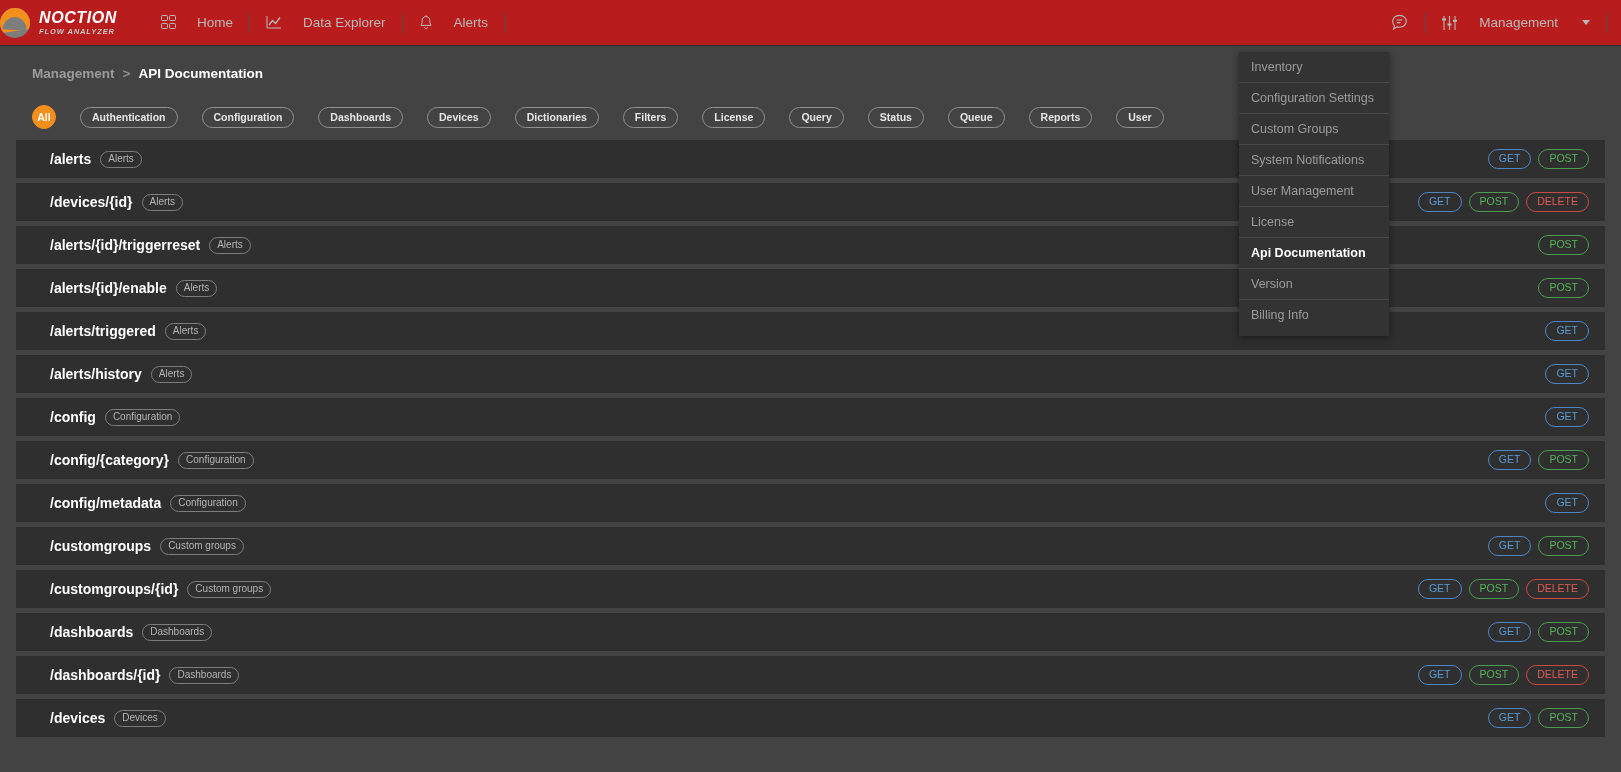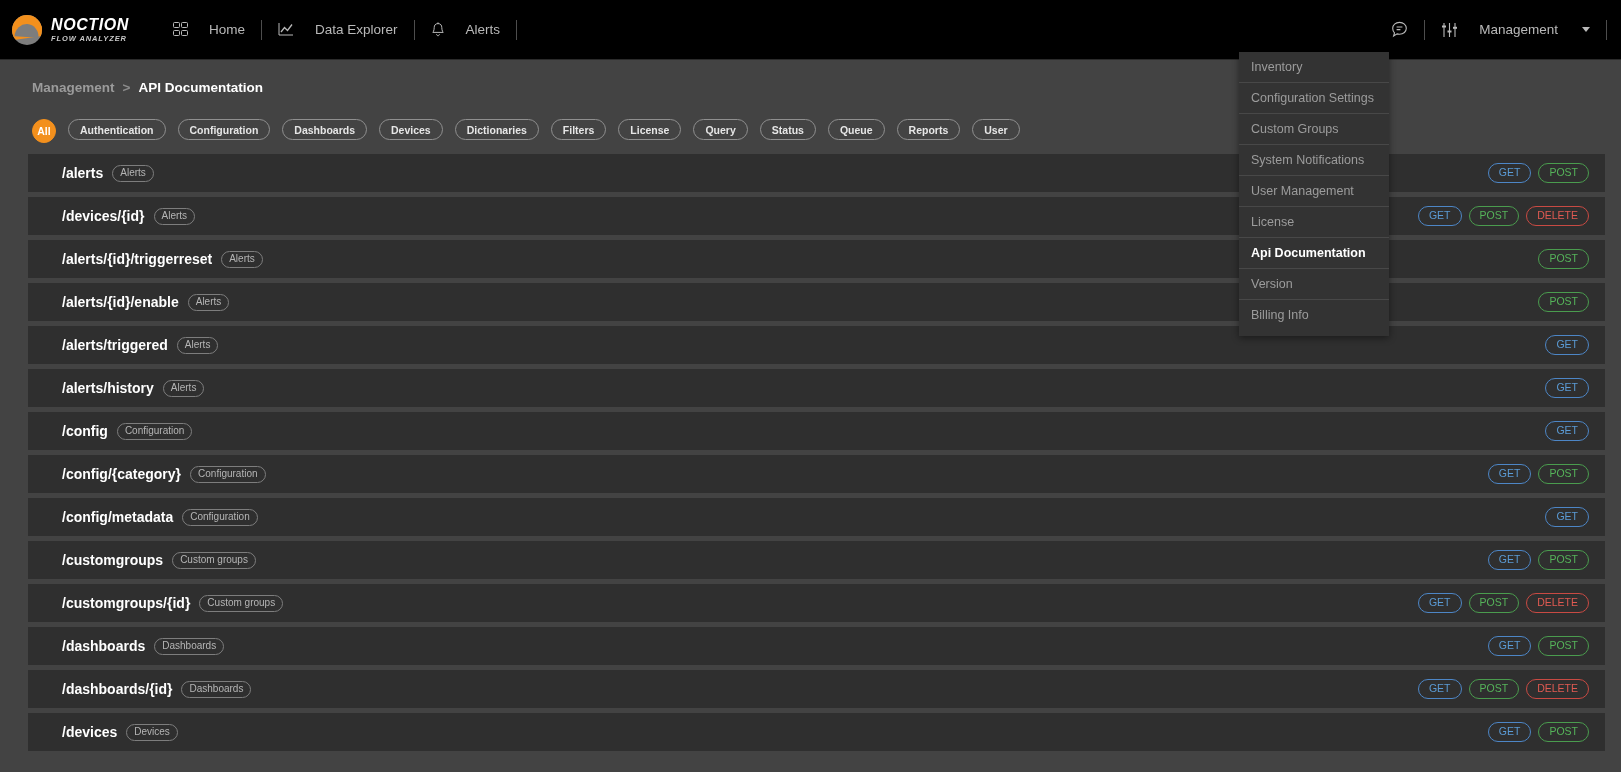--- a/index.html
+++ b/index.html
@@ -6,25 +6,25 @@
   html, body {
     width: 1621px; height: 772px;
     background: #434343;
     font-family: "Liberation Sans", sans-serif;
     overflow: hidden;
   }
 
   
   .topbar {
     position: relative;
-    height: 60px;
-    background: #000000;
+    height: 46px;
+    background: #b91c1c;
     display: flex;
     align-items: center;
-    padding: 0 14px 0 12px;
+    padding: 0 14px 0 0;
     border-bottom: 1px solid #2b2b2b;
   }
   .logo-wrap { display: flex; align-items: center; gap: 9px; margin-right: 28px; }
   .logo-mark { width: 30px; height: 30px; position: relative; }
   .logo-circle {
     width: 30px; height: 30px; border-radius: 50%;
     background: #7d7d7d; position: absolute; top: 0; left: 0; overflow: hidden;
   }
   .logo-circle::before {
     content: ""; position: absolute; left: 0; top: 0; width: 30px; height: 15px;
@@ -71,21 +71,21 @@
   
   .breadcrumb {
     height: 38px; display: flex; align-items: center; gap: 8px;
     padding: 0 0 0 32px; font-size: 13.5px; margin-top: 8px;
   }
   .bc-parent { color: #9b9b9b; font-weight: bold; cursor: pointer; }
   .bc-arrow { color: #8c8c8c; font-weight: bold; }
   .bc-current { color: #ffffff; font-weight: bold; }
 
   
-  .chips { display: flex; gap: 12px; padding: 13px 0 11px 32px; }
+  .chips { display: flex; align-items: center; gap: 24px; padding: 13px 0 11px 32px; }
   .chip {
     height: 21px; border-radius: 11px; border: 1px solid #8f8f8f;
     color: #e6e6e6; background: transparent;
     font-size: 10.5px; font-weight: bold;
     display: inline-flex; align-items: center; padding: 0 11px;
     cursor: pointer; white-space: nowrap;
   }
   .chip.active {
     background: #f3901d; border-color: #f3901d; color: #ffffff;
     width: 24px; height: 24px; border-radius: 50%; padding: 0;
@@ -94,21 +94,20 @@
 
   
   .list { padding: 0 16px 0 16px; }
   .row {
     height: 38px;
     background: #2f2f2f;
     display: flex; align-items: center;
     padding: 0 16px 0 34px;
     margin-bottom: 5px;
     cursor: pointer;
-    margin-left: 12px;
   }
   .ep-path {
     color: #ffffff; font-size: 14px; font-weight: bold; white-space: nowrap;
   }
   .ep-tag {
     margin-left: 9px;
     border: 1px solid #7d7d7d; border-radius: 9px;
     color: #b5b5b5; font-size: 10px;
     padding: 1px 7px 2px; white-space: nowrap;
     display: inline-block; line-height: 1.2;

